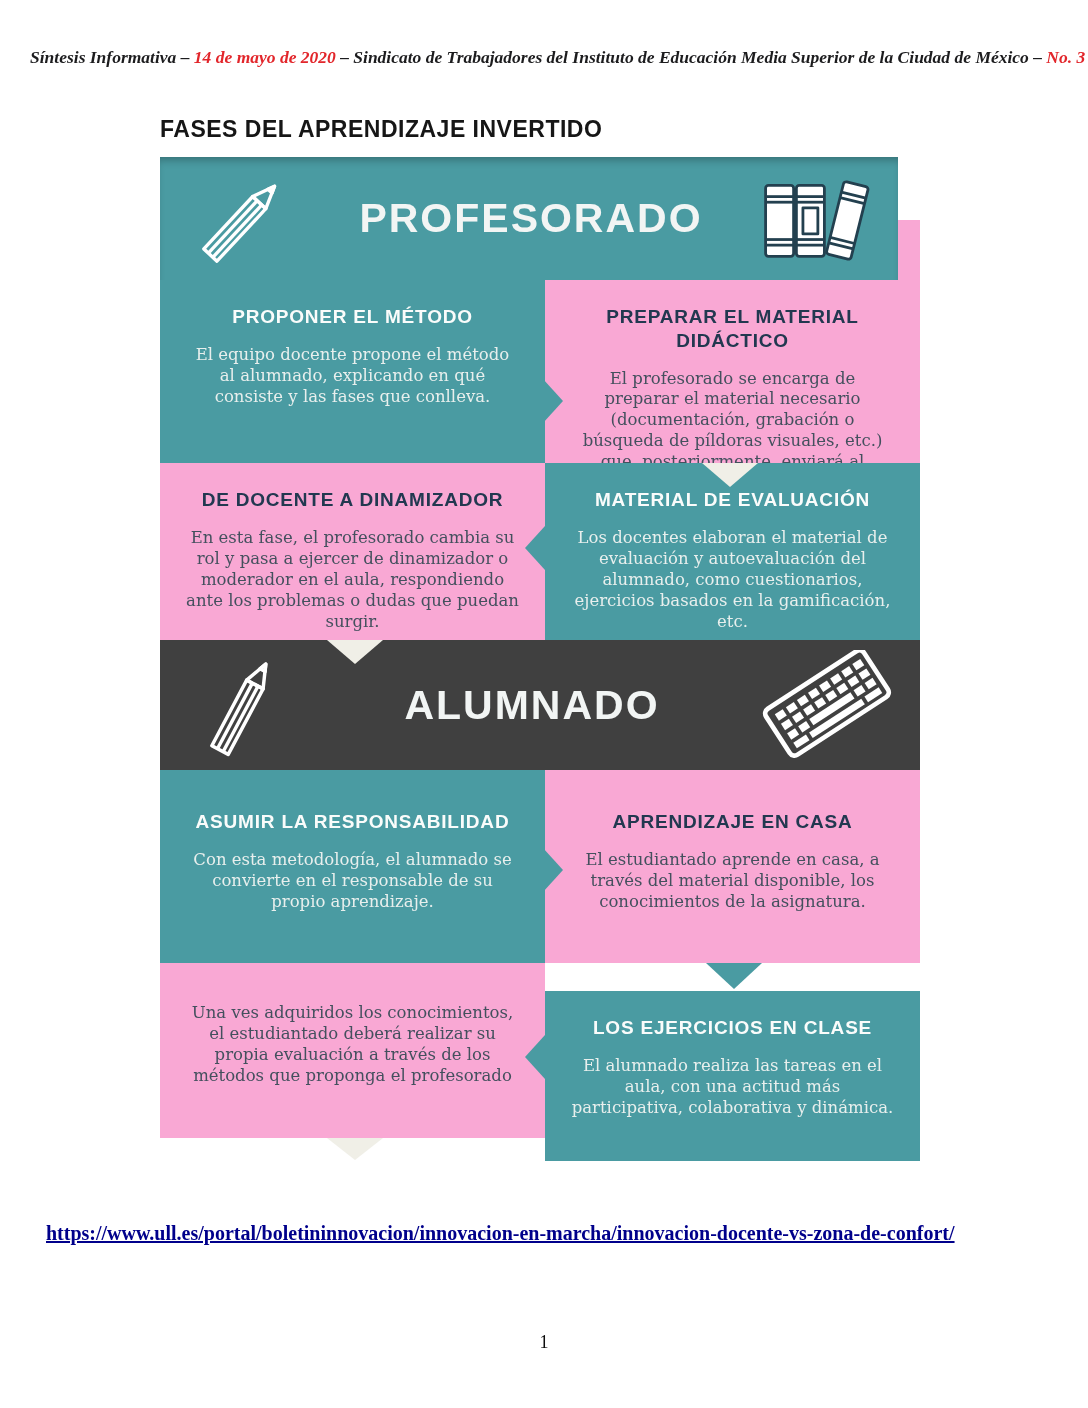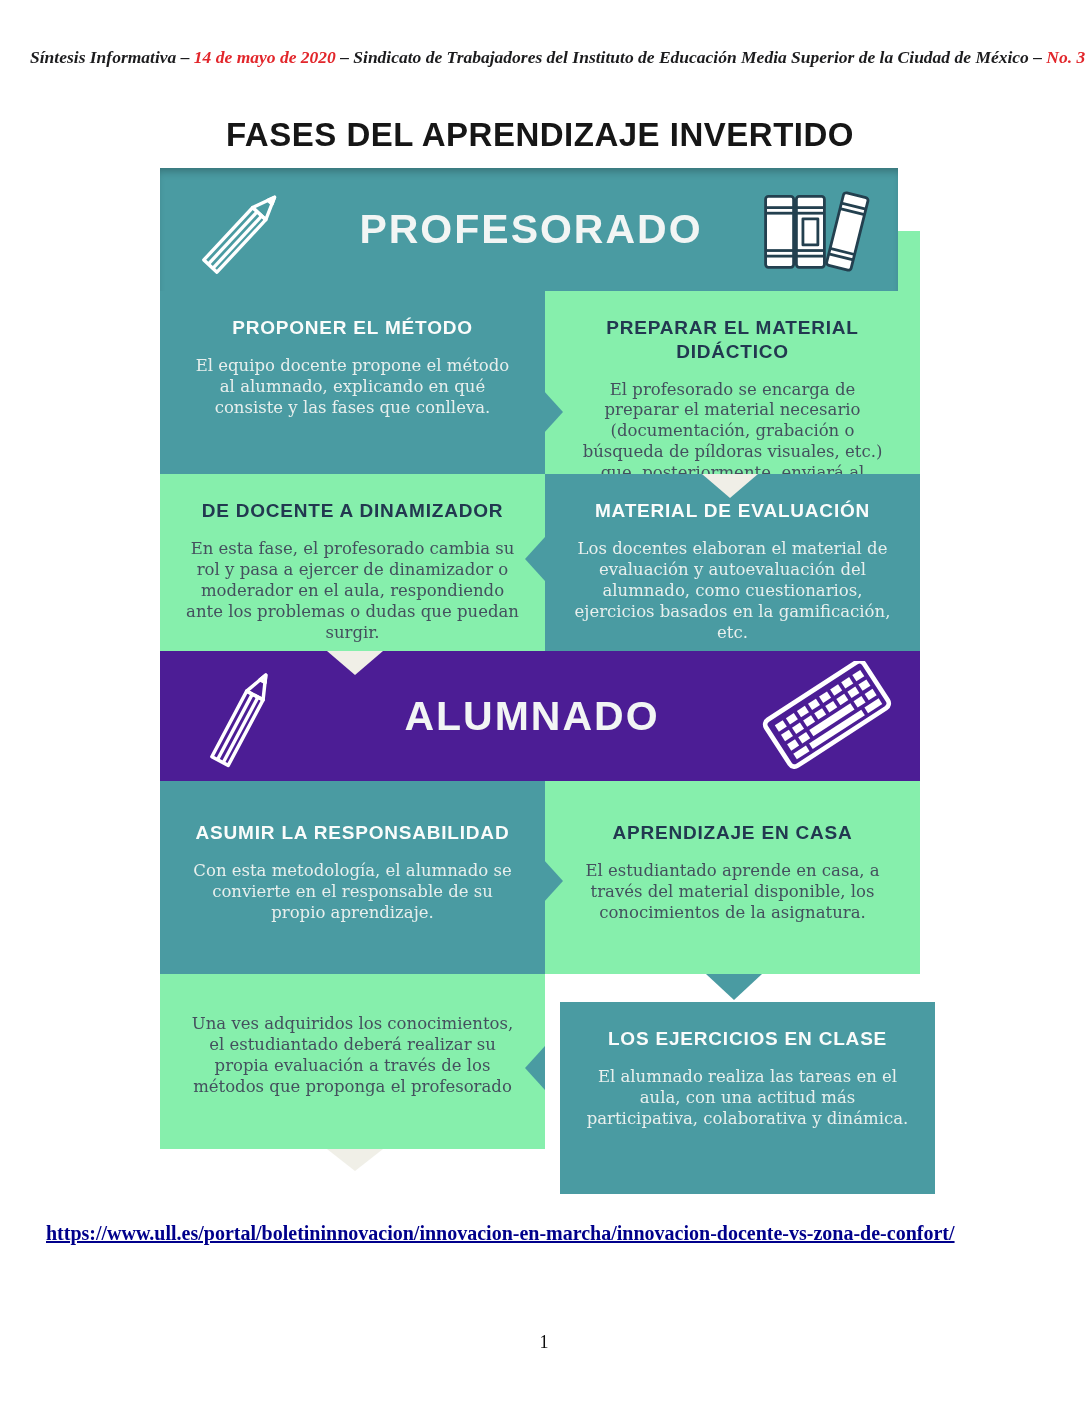--- a/index.html
+++ b/index.html
@@ -11,29 +11,29 @@
   .doc-header {
     position:absolute; top:47px; left:30px; right:30px; text-align:center;
     font-family:"Liberation Serif", serif; font-weight:bold; font-style:italic;
     font-size:17.5px; color:#1c1c1e; white-space:nowrap;
   }
   .doc-header .red { color:#e2262b; }
 
   
   .infographic { position:absolute; left:160px; top:116px; width:760px; }
   .info-title {
-    text-align:center; font-weight:bold; font-size:33px; letter-spacing:0.5px;
+    text-align:left; font-weight:bold; font-size:23px; letter-spacing:0.5px;
     color:#161616; font-family:"Liberation Sans", sans-serif;
   }
   .canvas { position:relative; margin-top:14px; height:1012px; }
   .abs { position:absolute; box-sizing:border-box; }
 
   .teal-bg  { background:#4a9ba2; }
-  .navy-bg  { background:#4c1d95; }
-  .cream-bg { background:#86efac; }
+  .navy-bg  { background:#404040; }
+  .cream-bg { background:#f9a8d4; }
 
   .banner { display:flex; align-items:center; padding:0 26px; z-index:2; }
   .banner-1 { box-shadow: inset 0 7px 8px -4px rgba(0,0,0,0.28); }
   .banner-title {
     flex:1; text-align:center; font-weight:bold; font-size:41px;
     letter-spacing:2px; color:#f2f5f4;
   }
   .banner-icon { flex:0 0 auto; display:block; }
 
   .block { text-align:center; padding:25px 26px 0 26px; z-index:1; }
@@ -212,21 +212,21 @@
       </div>
       <div class="abs connector" style="left:546px; top:806px;">
         <svg width="56" height="26" viewBox="0 0 56 26">
             <polygon points="0,0 56,0 28,26" fill="#4a9ba2"></polygon>
           </svg>
       </div>
 
       <div class="abs cream-bg block cream-block block-pad-lg" style="left:0; top:806px; width:385px; height:175px;">
         <p class="block-body">Una ves adquiridos los conocimientos, el estudiantado deberá realizar su propia evaluación a través de los métodos que proponga el profesorado</p>
       </div>
-      <div class="abs teal-bg block teal-block" style="left:400px; top:834px; width:375px; height:192px;">
+      <div class="abs teal-bg block teal-block" style="left:385px; top:834px; width:375px; height:170px;">
         <h3 class="block-title">LOS EJERCICIOS EN CLASE</h3>
         <p class="block-body">El alumnado realiza las tareas en el aula, con una actitud más participativa, colaborativa y dinámica.</p>
       </div>
       <div class="abs connector" style="left:365px; top:878px;">
         <svg width="20" height="44" viewBox="0 0 20 44">
             <polygon points="20,0 0,22 20,44" fill="#4a9ba2"></polygon>
           </svg>
       </div>
       <div class="abs connector" style="left:167px; top:981px;">
         <svg width="56" height="22" viewBox="0 0 56 22">

